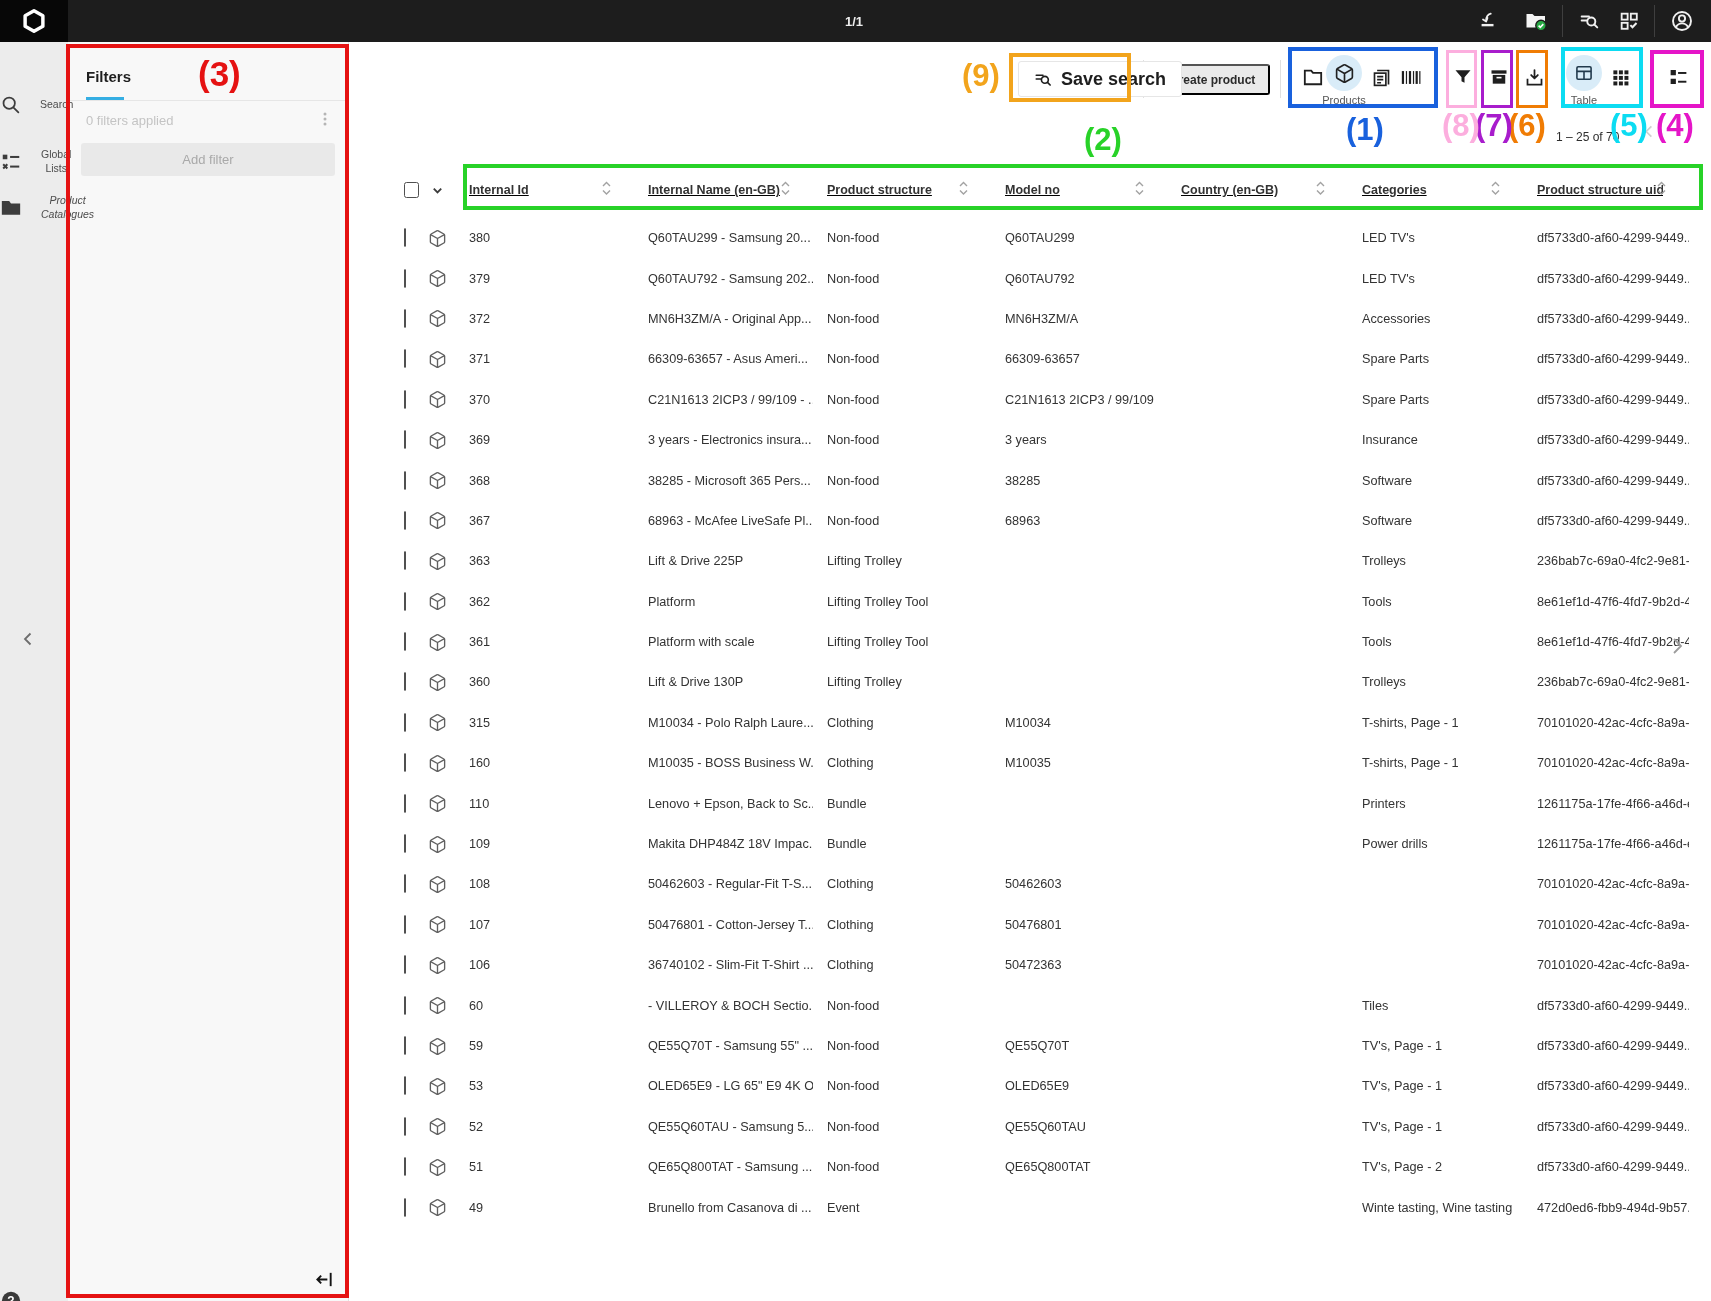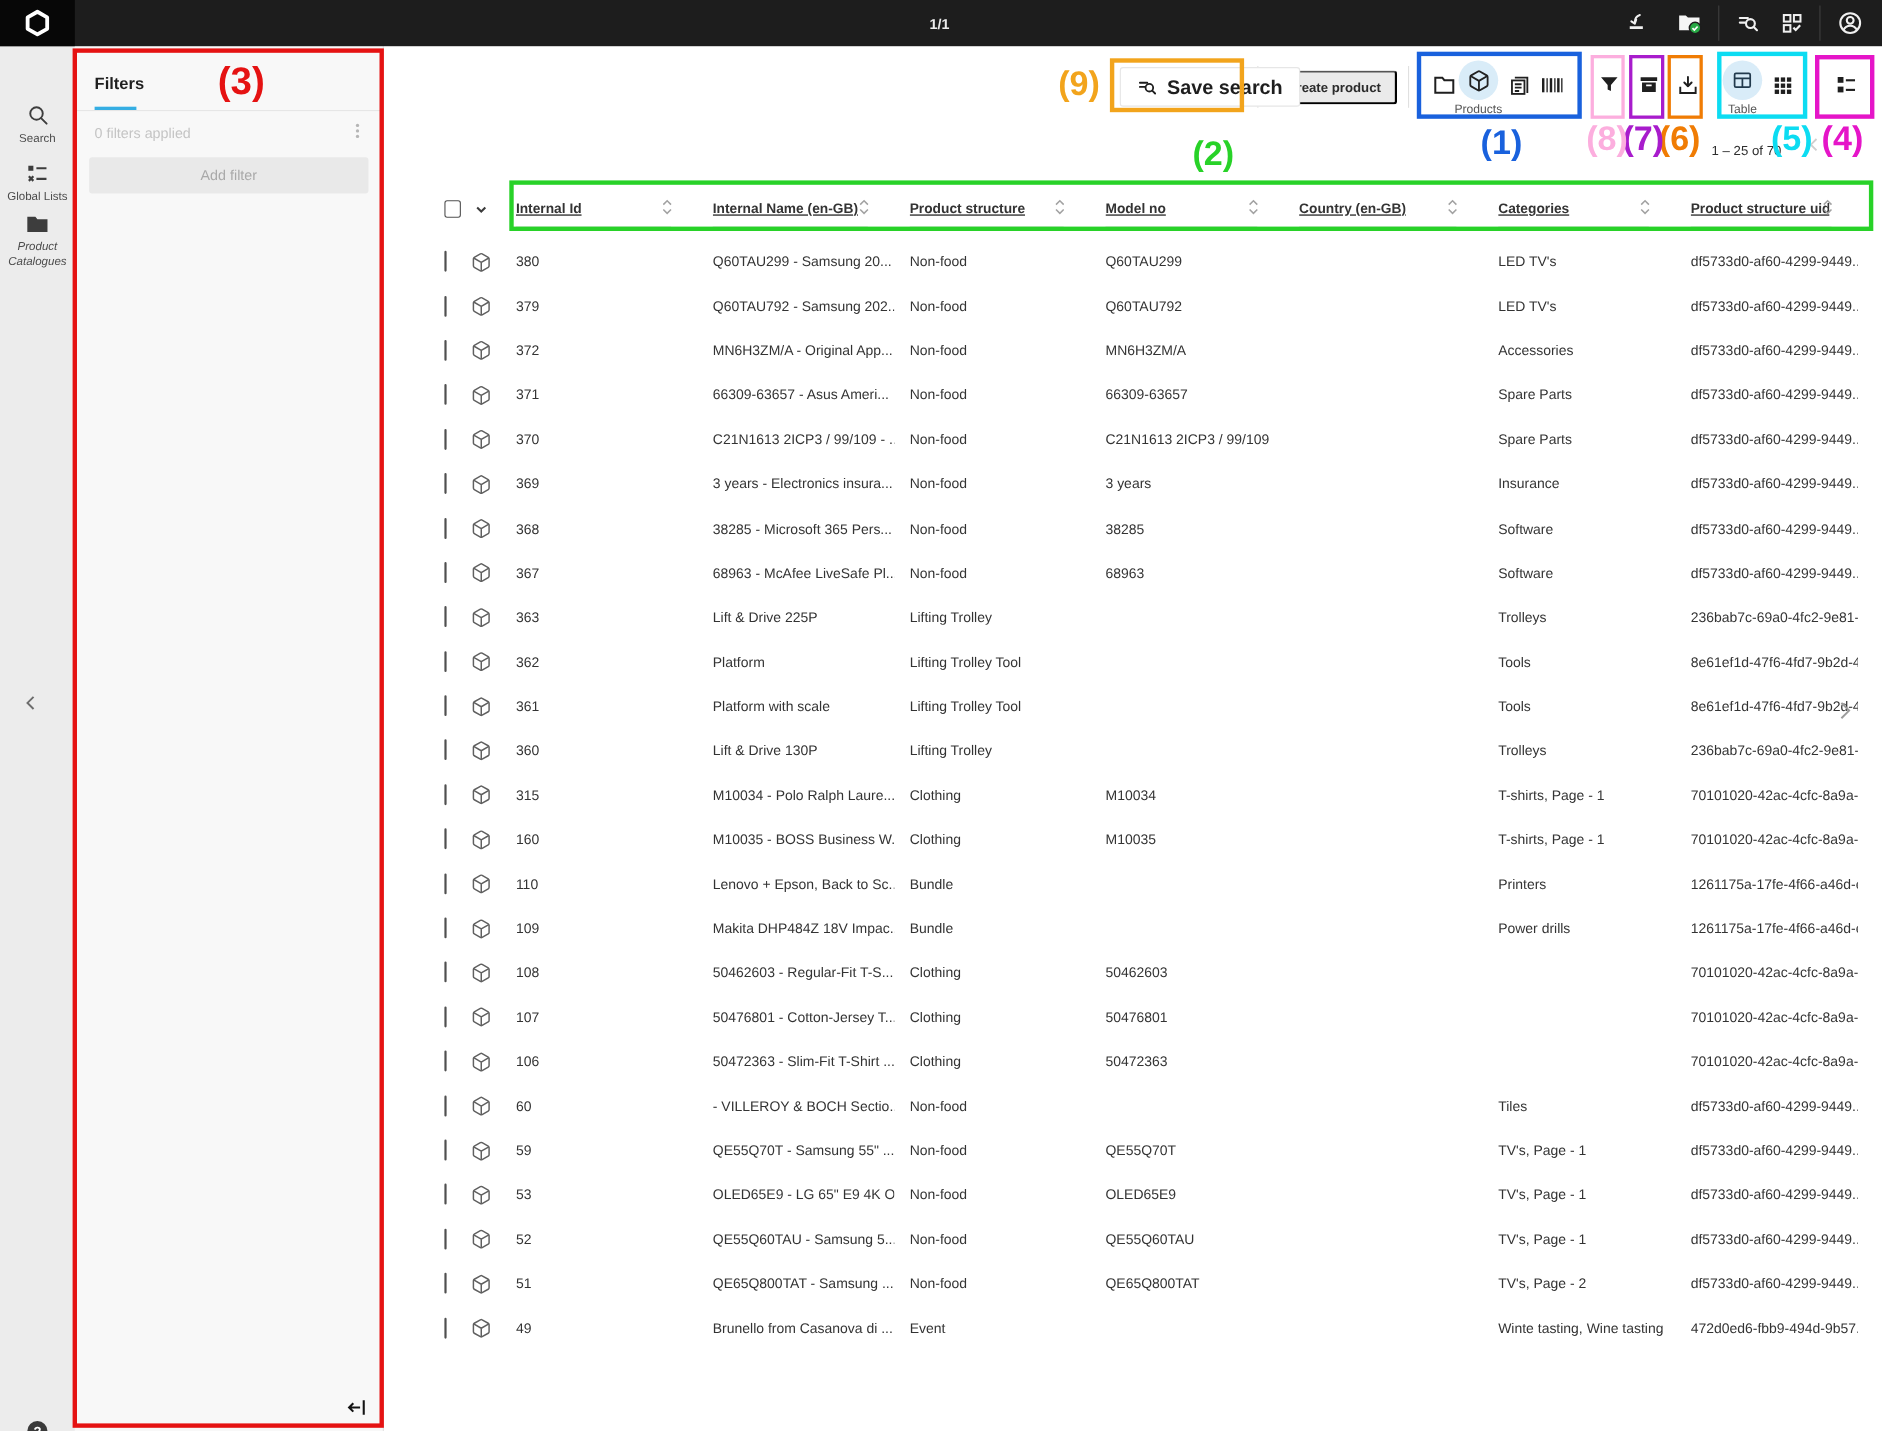--- a/index.html
+++ b/index.html
@@ -13,21 +13,21 @@
   .nav-strip { position:absolute; left:68px; top:0; width:405px; height:42px; background:#272727; display:flex; align-items:center; padding-left:17px; gap:22px; }
   .nav-item { position:relative; height:42px; display:flex; align-items:center; font-size:13.5px; font-weight:bold; color:#c9c9c9; cursor:pointer; white-space:nowrap; }
   .nav-item.active { color:#fff; }
   .nav-item.active::after { content:""; position:absolute; left:-3px; right:-3px; bottom:0; height:3px; background:#35aee3; }
   .page-indicator { position:absolute; left:845px; top:0; height:42px; display:flex; align-items:center; color:#ededed; font-size:13px; font-weight:bold; }
   .tb-icon { position:absolute; top:50%; transform:translateY(-50%); color:#f0f0f0; display:flex; }
   .tb-divider { position:absolute; top:5px; height:32px; width:1px; background:#3f3f3f; }
 
   
   .sidebar { position:absolute; left:0; top:42px; width:68px; bottom:0; background:#ececec; z-index:4; }
-  .side-item { position:absolute; left:0; width:68px; display:flex; flex-direction:column; align-items:center; gap:5px; color:#434343; cursor:pointer; }
+  .side-item { position:absolute; left:0; width:68px; display:flex; flex-direction:row; align-items:center; gap:19px; color:#434343; cursor:pointer; }
   .side-label { font-size:10.5px; color:#4c4c4c; text-align:center; line-height:1.3; }
   .side-collapse { position:absolute; left:20px; top:588px; color:#6d6d6d; cursor:pointer; }
   
   .filter-panel { position:absolute; left:68px; top:42px; width:281px; bottom:0; background:#f8f8f8; border-right:1px solid #e2e2e2; z-index:3; }
   .fp-title { position:absolute; left:18px; top:26px; font-size:15px; font-weight:bold; color:#1f1f1f; }
   .fp-tab-underline { position:absolute; left:18px; top:55px; width:38px; height:3px; background:#35aee3; }
   .fp-divider { position:absolute; left:0; right:0; top:58px; height:1px; background:#e6e6e6; }
   .fp-applied { position:absolute; left:18px; top:71px; font-size:13px; color:#c4c4c4; }
   .fp-kebab { position:absolute; right:16px; top:69px; color:#b5b5b5; cursor:pointer; display:flex; }
   .fp-add { position:absolute; left:13px; right:13px; top:101px; height:33px; background:#e9e9e9; border-radius:3px; display:flex; align-items:center; justify-content:center; font-size:13px; color:#a9a9a9; cursor:default; }
@@ -684,21 +684,21 @@
       </div>
       <div class="tr">
         <div><span class="cb"></span></div>
         <div class="cube-cell">
           <svg width="19" height="19" viewBox="0 0 24 24" fill="none" stroke="currentColor" stroke-width="1.7" stroke-linejoin="round">
             <path d="M21 16V8a2 2 0 0 0-1-1.73l-7-4a2 2 0 0 0-2 0l-7 4A2 2 0 0 0 3 8v8a2 2 0 0 0 1 1.73l7 4a2 2 0 0 0 2 0l7-4A2 2 0 0 0 21 16z"></path>
             <path d="M3.3 7 12 12l8.7-5M12 22V12"></path>
           </svg>
         </div>
         <div class="td">106</div>
-        <div class="td">50472363 - Slim-Fit T-Shirt ...</div>
+        <div class="td">36740102 - Slim-Fit T-Shirt ...</div>
         <div class="td">Clothing</div>
         <div class="td">50472363</div>
         <div class="td"></div>
         <div class="td"></div>
         <div class="td">70101020-42ac-4cfc-8a9a-1...</div>
       </div>
       <div class="tr">
         <div><span class="cb"></span></div>
         <div class="cube-cell">
           <svg width="19" height="19" viewBox="0 0 24 24" fill="none" stroke="currentColor" stroke-width="1.7" stroke-linejoin="round">

